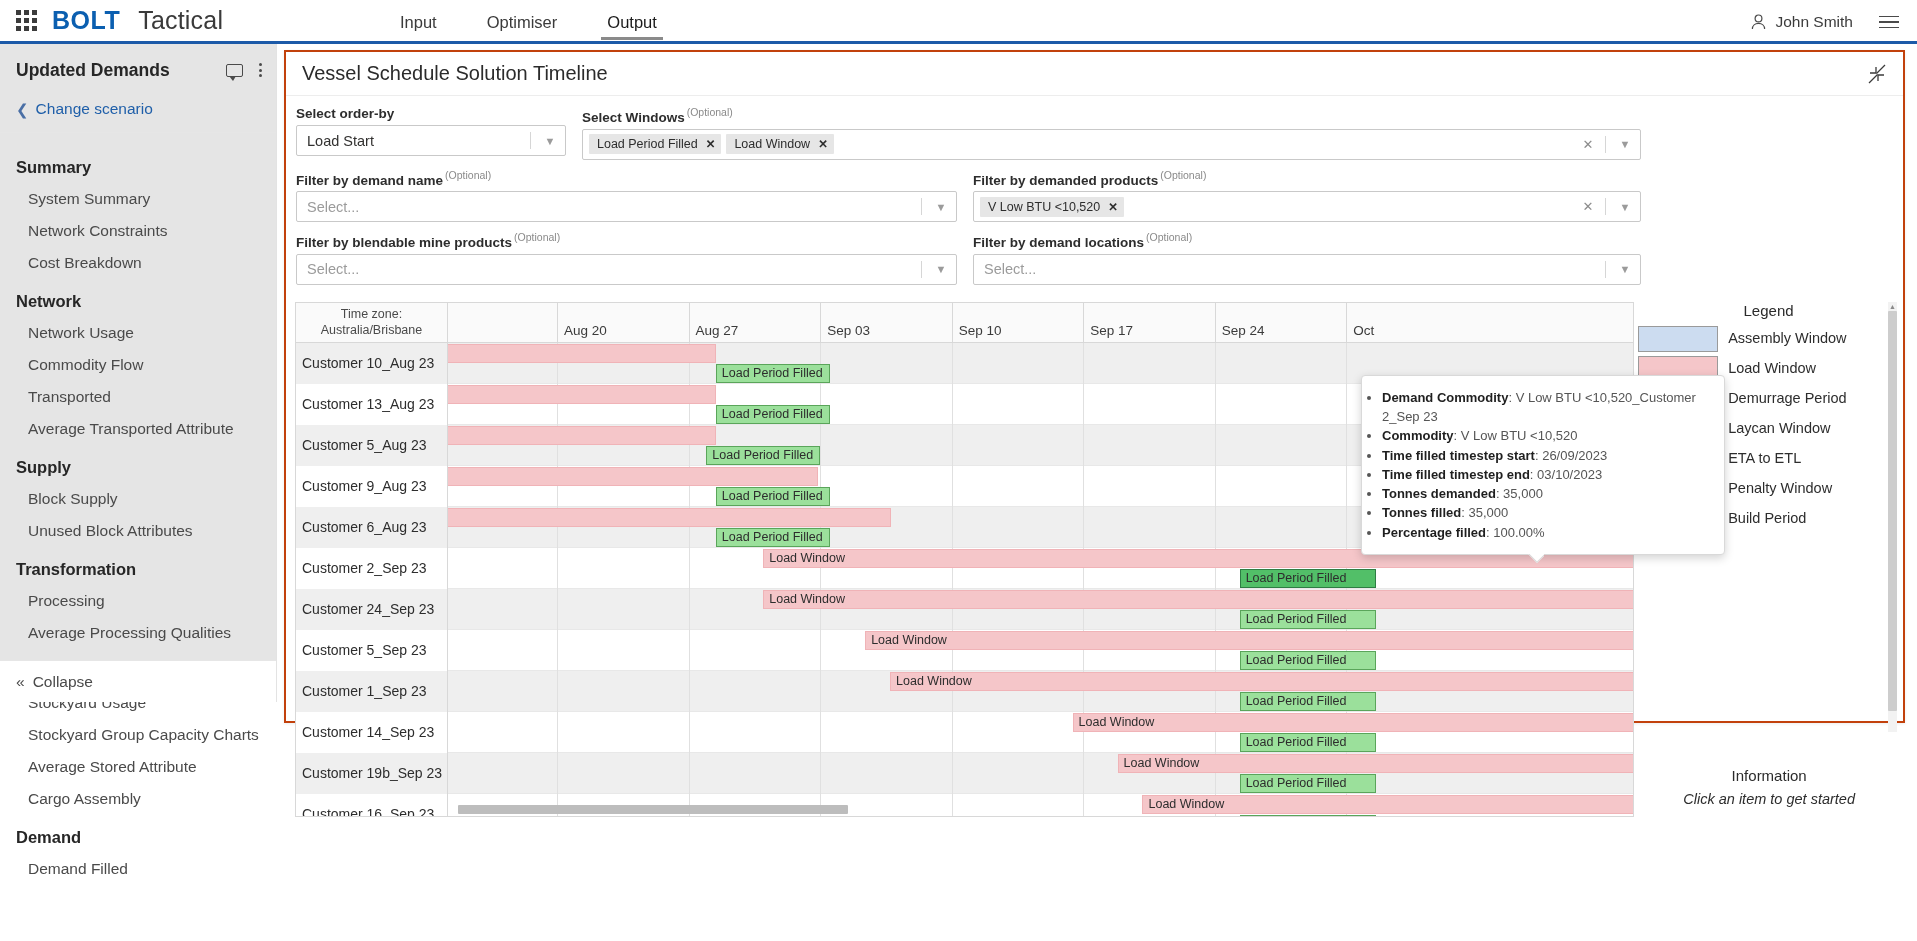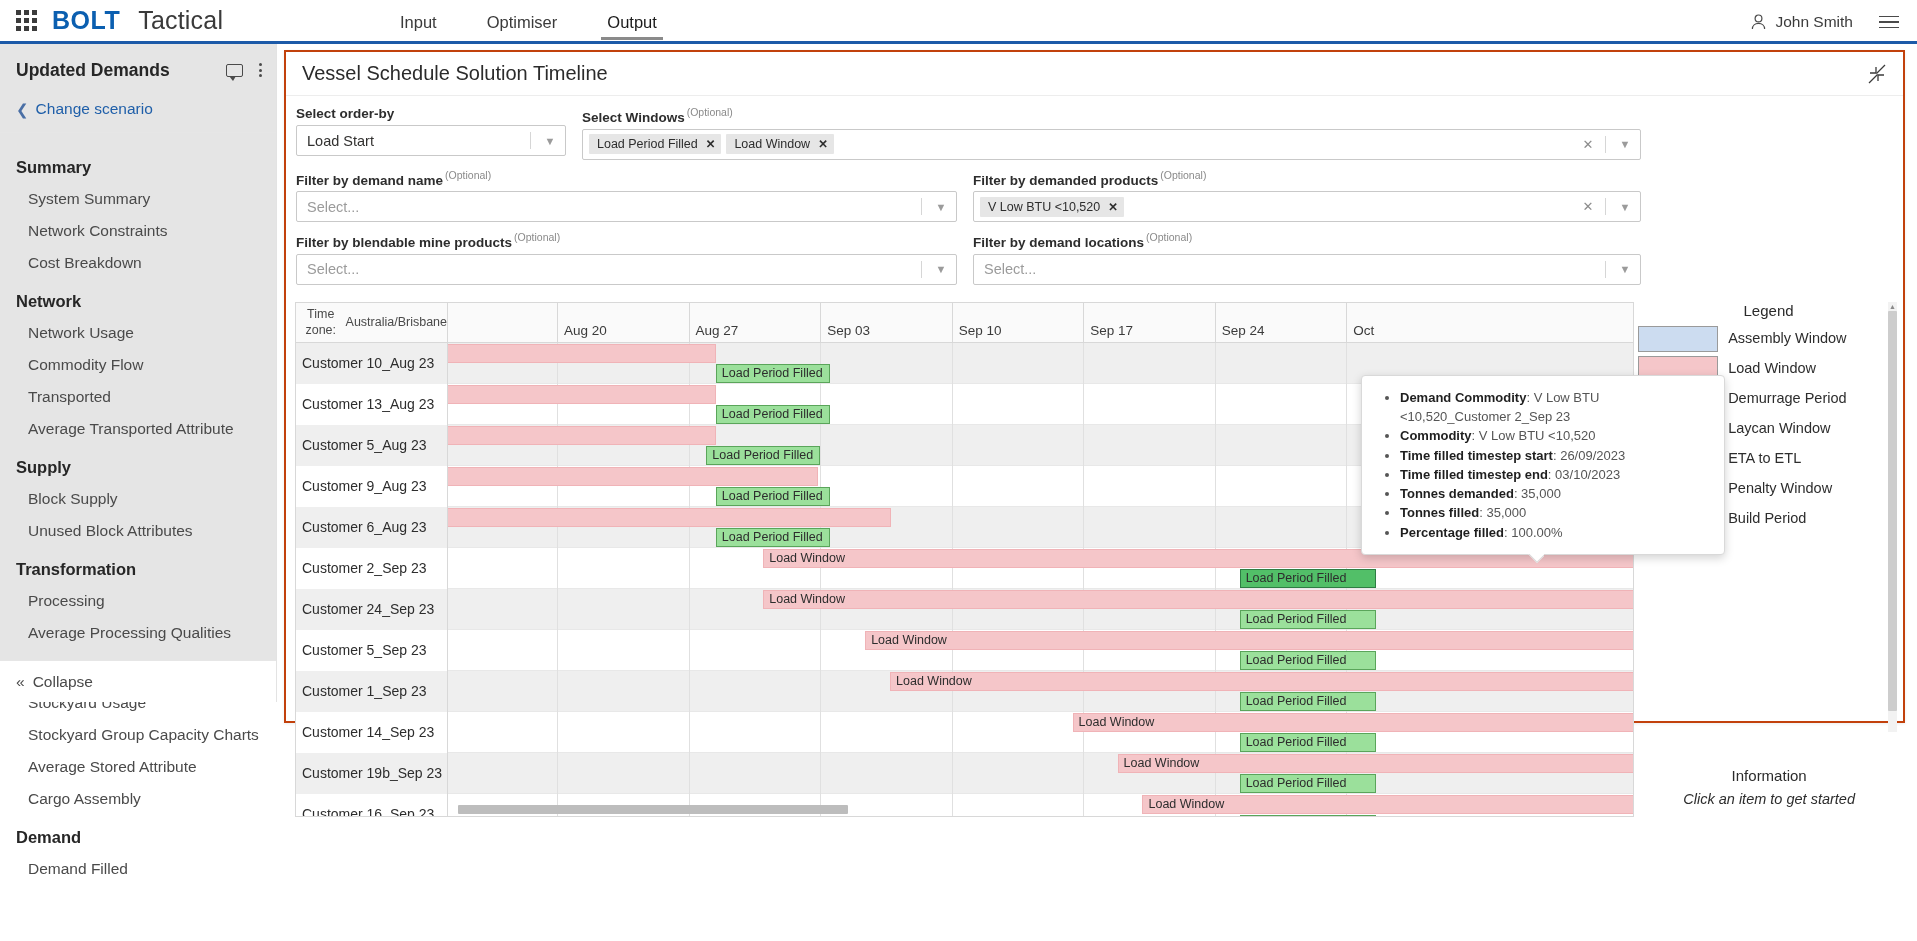--- a/index.html
+++ b/index.html
@@ -96,21 +96,21 @@
 
   
   .gantt-wrap { position: relative; margin: 4px 4px 0 9px; display: flex; }
   .gantt {
     position: relative; width: 1345px; height: 515px; border: 1px solid #d8d8d8;
     background: #fff; overflow: hidden;
   }
   .g-head { position: relative; height: 40px; background: #fafafa; border-bottom: 1px solid #d8d8d8; }
   .g-tz {
     position: absolute; left: 0; top: 0; width: 152px; height: 40px;
-    display: flex; flex-direction: row; align-items: center; justify-content: center;
+    display: flex; flex-direction: column; align-items: center; justify-content: center;
     font-size: 12.5px; color: #4a4a4a; line-height: 1.25; border-right: 1px solid #d8d8d8; text-align: center;
   }
   .g-dates { position: absolute; left: 152px; top: 0; right: 0; height: 40px; }
   .g-tick { position: absolute; top: 0; height: 40px; border-left: 1px solid #d8d8d8; }
   .g-tick span { position: absolute; left: 6px; bottom: 5px; font-size: 13.5px; color: #3b3b3b; white-space: nowrap; }
 
   .g-body { position: relative; height: 474px; }
   .g-row { position: relative; height: 41px; border-bottom: 1px solid #e8e8e8; }
   .g-row.alt { background: #efefef; }
   .g-row.alt .g-label { background: #efefef; }
@@ -135,21 +135,21 @@
     position: absolute; left: 152px; bottom: 2px; height: 9px; width: 1185px; z-index: 5;
   }
   .hscroll .thumb { position: absolute; left: 10px; top: 0; width: 390px; height: 9px; background: #bdbdbd; border-radius: 1px; }
 
   
   .tooltip {
     position: absolute; left: 1084px; top: 331px; width: 364px; min-height: 125px;
     background: #fff; border: 1px solid #d9d9d9; border-radius: 4px;
     box-shadow: 0 3px 10px rgba(0,0,0,.18); padding: 12px 12px 12px 6px; z-index: 40;
   }
-  .tooltip ul { list-style: disc; margin-left: 32px; }
+  .tooltip ul { list-style: disc; margin-left: 14px; }
   .tooltip li { font-size: 13px; color: #555; line-height: 1.48; }
   .tooltip li b { color: #1f1f1f; font-weight: 700; }
   .tt-arrow {
     position: absolute; left: 166px; bottom: -9px; width: 16px; height: 9px; overflow: hidden;
   }
   .tt-arrow::after {
     content:""; position: absolute; left: 2px; top: -8px; width: 12px; height: 12px;
     background: #fff; border: 1px solid #d9d9d9; transform: rotate(45deg);
   }
 

